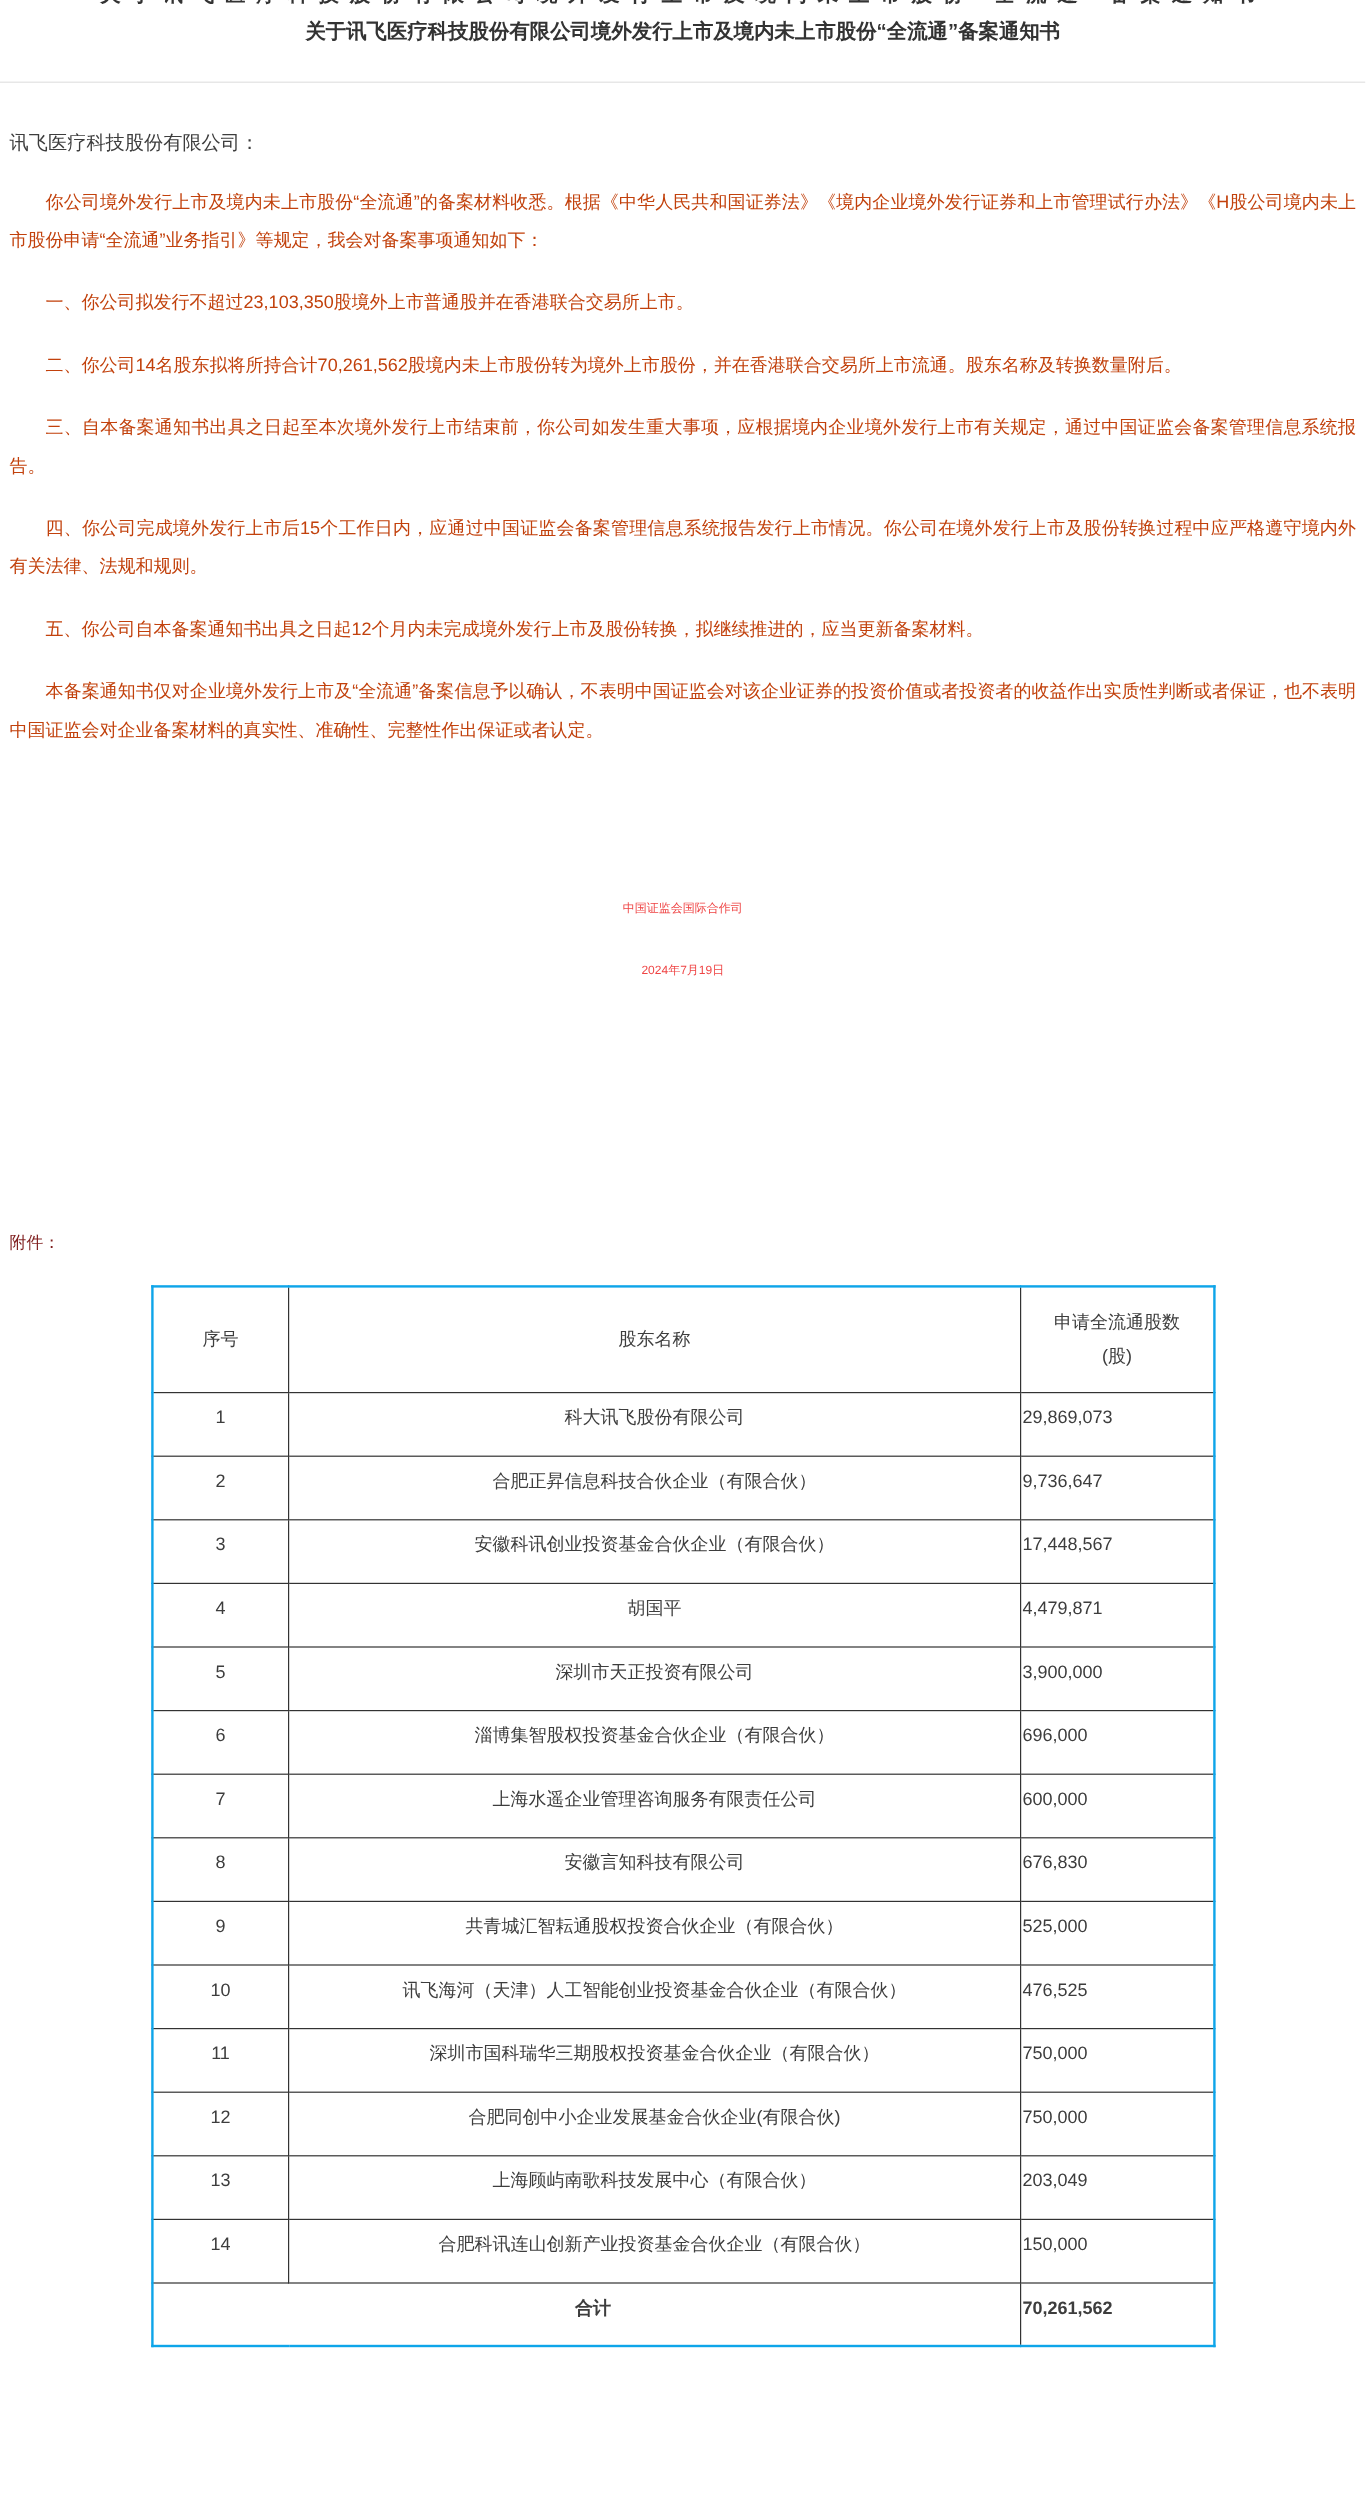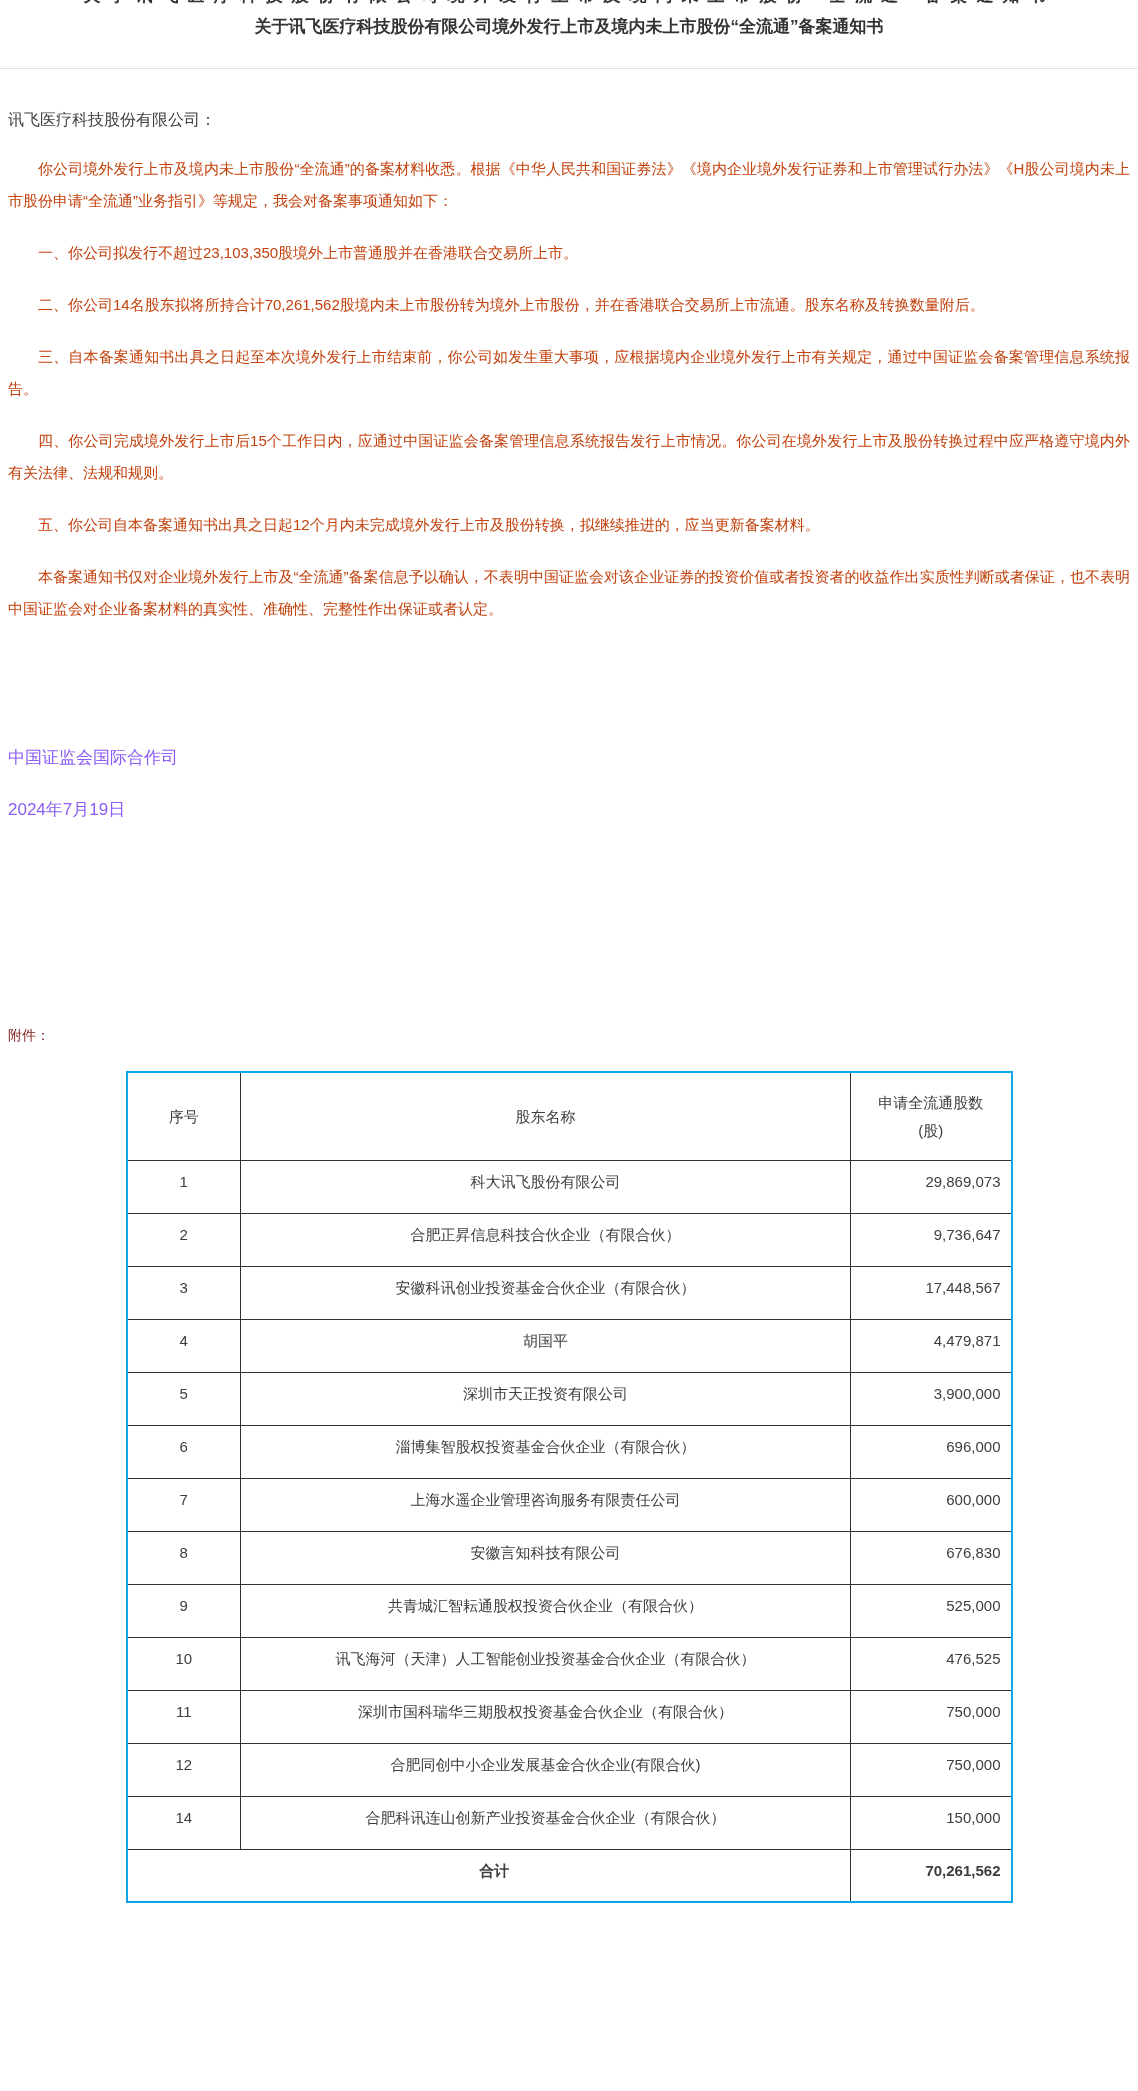--- a/index.html
+++ b/index.html
@@ -36,21 +36,21 @@
     line-height: 26px;
   }
   .para {
     font-size: 15px; line-height: 32px;
     text-indent: 2em; text-align: justify;
     margin: 20px 0;
     color: #c2410c;
   }
   .attachment-note { margin-top: 76px; }
 
-  .sign-block { text-align: left; font-size: 17px; color: #8b5cf6; }
+  .sign-block { text-align: center; font-size: 10px; color: #ef4444; }
   .signer { margin-top: 118px; line-height: 30px; }
   .sign-date { margin-top: 22px; line-height: 30px; }
 
   .appendix-label {
     margin-top: 198px;
     font-size: 14px; color: #7f1d1d; line-height: 24px;
   }
 
   table.share-table {
     border-collapse: collapse;
@@ -68,21 +68,21 @@
   .share-table thead th {
     height: 85px; font-weight: normal; text-align: center; vertical-align: middle;
     line-height: 28px; font-size: 15px;
   }
   .share-table tbody td {
     height: 53px; vertical-align: top; padding-top: 9px;
     line-height: 24px; box-sizing: border-box;
   }
   .share-table td.num { text-align: center; }
   .share-table td.name { text-align: center; }
-  .share-table td.val { text-align: right; padding-right: 10px; }
+  .share-table td.val { padding-right: 10px; }
   .share-table tr.total-row td { height: 52px; font-weight: bold; }
   .share-table td.total-label { text-align: center; padding-left: 12px; }
 
   .bottom-spacer { height: 37px; }
 </style>
 </head>
 <body>
 
 <div class="page">
 
@@ -185,20 +185,25 @@
           <td class="num">11</td>
           <td class="name">深圳市国科瑞华三期股权投资基金合伙企业（有限合伙）</td>
           <td class="val">750,000</td>
         </tr>
         <tr>
           <td class="num">12</td>
           <td class="name">合肥同创中小企业发展基金合伙企业(有限合伙)</td>
           <td class="val">750,000</td>
         </tr>
         <tr>
+          <td class="num">13</td>
+          <td class="name">上海顾屿南歌科技发展中心（有限合伙）</td>
+          <td class="val">203,049</td>
+        </tr>
+        <tr>
           <td class="num">14</td>
           <td class="name">合肥科讯连山创新产业投资基金合伙企业（有限合伙）</td>
           <td class="val">150,000</td>
         </tr>
         <tr class="total-row">
           <td class="total-label" colspan="2">合计</td>
           <td class="val">70,261,562</td>
         </tr>
       </tbody>
     </table>

